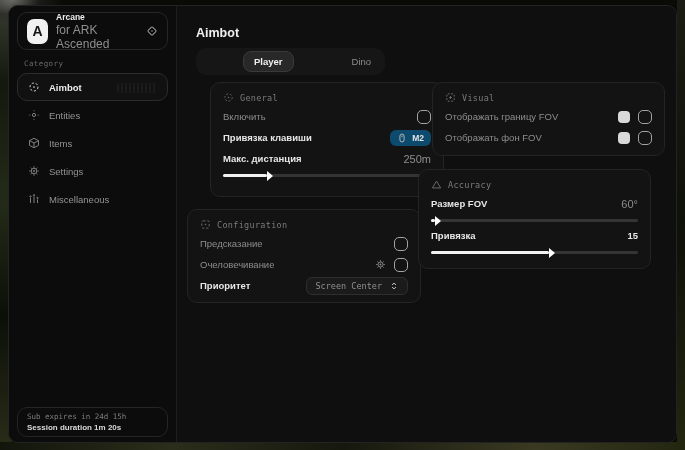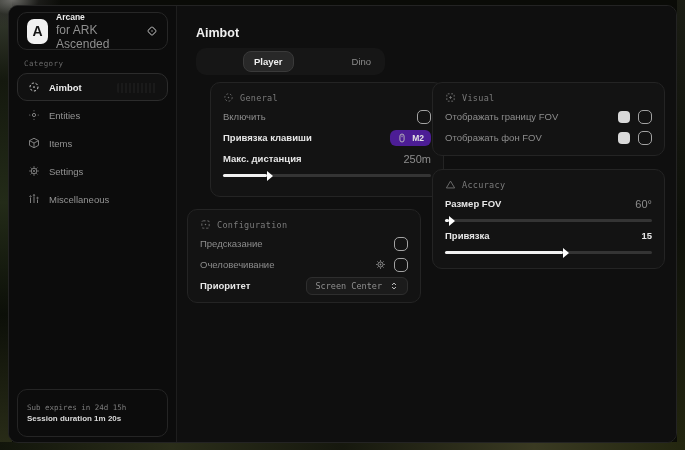--- a/index.html
+++ b/index.html
@@ -40,52 +40,52 @@
     font-size:7.5px; color:#686868; letter-spacing:.4px; }
 
   .nav { position:absolute; left:8px; top:67px; right:8px; display:flex; flex-direction:column; }
   .nav-item { height:28px; display:flex; align-items:center; gap:9px; padding:0 10px;
     color:#949494; font-size:9.5px; border:1px solid transparent; border-radius:10px; cursor:pointer; position:relative; }
   .nav-item.active { color:#ededed; border-color:#2c2c2c; background:#111111; font-weight:600; }
   .nav-item .nicon { display:flex; color:inherit; opacity:.85; }
   .ghost-smudge { position:absolute; right:10px; top:9px; width:40px; height:10px; border-radius:2px;
     background:repeating-linear-gradient(90deg,#1d1d1d 0 2px, rgba(0,0,0,0) 2px 4px); opacity:.75; }
 
-  .footer-card { position:absolute; left:8px; right:8px; bottom:5px; height:48px;
+  .footer-card { position:absolute; left:8px; right:8px; bottom:5px; height:30px;
     border:1px solid #252525; border-radius:10px; padding:4px 9px;
     display:flex; flex-direction:column; justify-content:center; gap:2px; }
   .sub-line { font-family:"DejaVu Sans Mono",monospace; font-size:7.5px; color:#7e7e7e; white-space:nowrap; }
   .session-line { font-size:8px; font-weight:700; color:#dadada; white-space:nowrap; }
 
   
   .main { flex:1; position:relative; background:#0f0f0f; }
   .page-title { position:absolute; left:19px; top:20px; font-size:12.5px; font-weight:700; color:#f0f0f0; }
   .tabs { position:absolute; left:19px; top:42px; display:flex; align-items:center;
     background:#161616; border-radius:10px; padding:3px; gap:3px; }
   .tab { font-size:9.5px; color:#8c8c8c; padding:4px 10px; border-radius:8px; cursor:pointer; border:1px solid transparent;margin-left:44px; }
   .tab.active { background:#282828; color:#f0f0f0; border-color:#3a3a3a; font-weight:600; }
 
   .panel { position:absolute; background:#131313; border:1px solid #242424; border-radius:10px;
     padding:9px 12px; display:flex; flex-direction:column; }
   #panel-general { left:10px; top:76px; width:234px; height:115px;margin-left:23px; }
   #panel-config  { left:10px; top:203px; width:234px; height:94px; }
   #panel-visual  { left:255px; top:76px; width:233px; height:74px; }
-  #panel-accuracy{ left:255px; top:163px; width:233px; height:100px; }
+  #panel-accuracy{ left:241px; top:163px; width:233px; height:100px; }
 
   .panel-header { display:flex; align-items:center; gap:6px; color:#7b7b7b;
     font-family:"DejaVu Sans Mono",monospace; font-size:8.5px; letter-spacing:.3px; margin-bottom:3px; }
   .panel-header .picon { display:flex; opacity:.9; }
   .row { display:flex; align-items:center; justify-content:space-between; min-height:21px; }
   .lbl-dim { color:#8d8d8d; font-size:9.5px; }
   .lbl-bright { color:#e7e7e7; font-size:9.5px; font-weight:600; }
   .value-dim { color:#8d8d8d; font-size:11px; }
   .value-bright { color:#e7e7e7; font-size:9.5px; font-weight:600; }
 
   .checkbox { width:14px; height:14px; border:1.5px solid #a3a3a3; border-radius:5px; cursor:pointer; background:transparent; }
-  .keybind-btn { display:flex; align-items:center; gap:5px; background:#4c1d95; border-radius:6px;
+  .keybind-btn { display:flex; align-items:center; gap:5px; background:#0c4a6e; border-radius:6px;
     padding:3px 7px; color:#e2e2e2; font-size:8.5px; font-weight:600; cursor:pointer; }
   .keybind-btn .kicon { display:flex; color:#bdbdbd; }
 
   .slider { position:relative; height:3px; background:#343434; border-radius:2px; margin:5px 0 3px 0; cursor:pointer; }
   .slider-fill { position:absolute; left:0; top:0; height:100%; background:#f1f1f1; border-radius:2px; }
   .slider-fill::after { content:""; position:absolute; right:-6px; top:-3.5px;
     border-left:6px solid #ffffff; border-top:5px solid transparent; border-bottom:5px solid transparent; }
 
   .row-controls { display:flex; align-items:center; gap:8px; }
   .swatch { width:12px; height:12px; border-radius:4px; cursor:pointer; }

